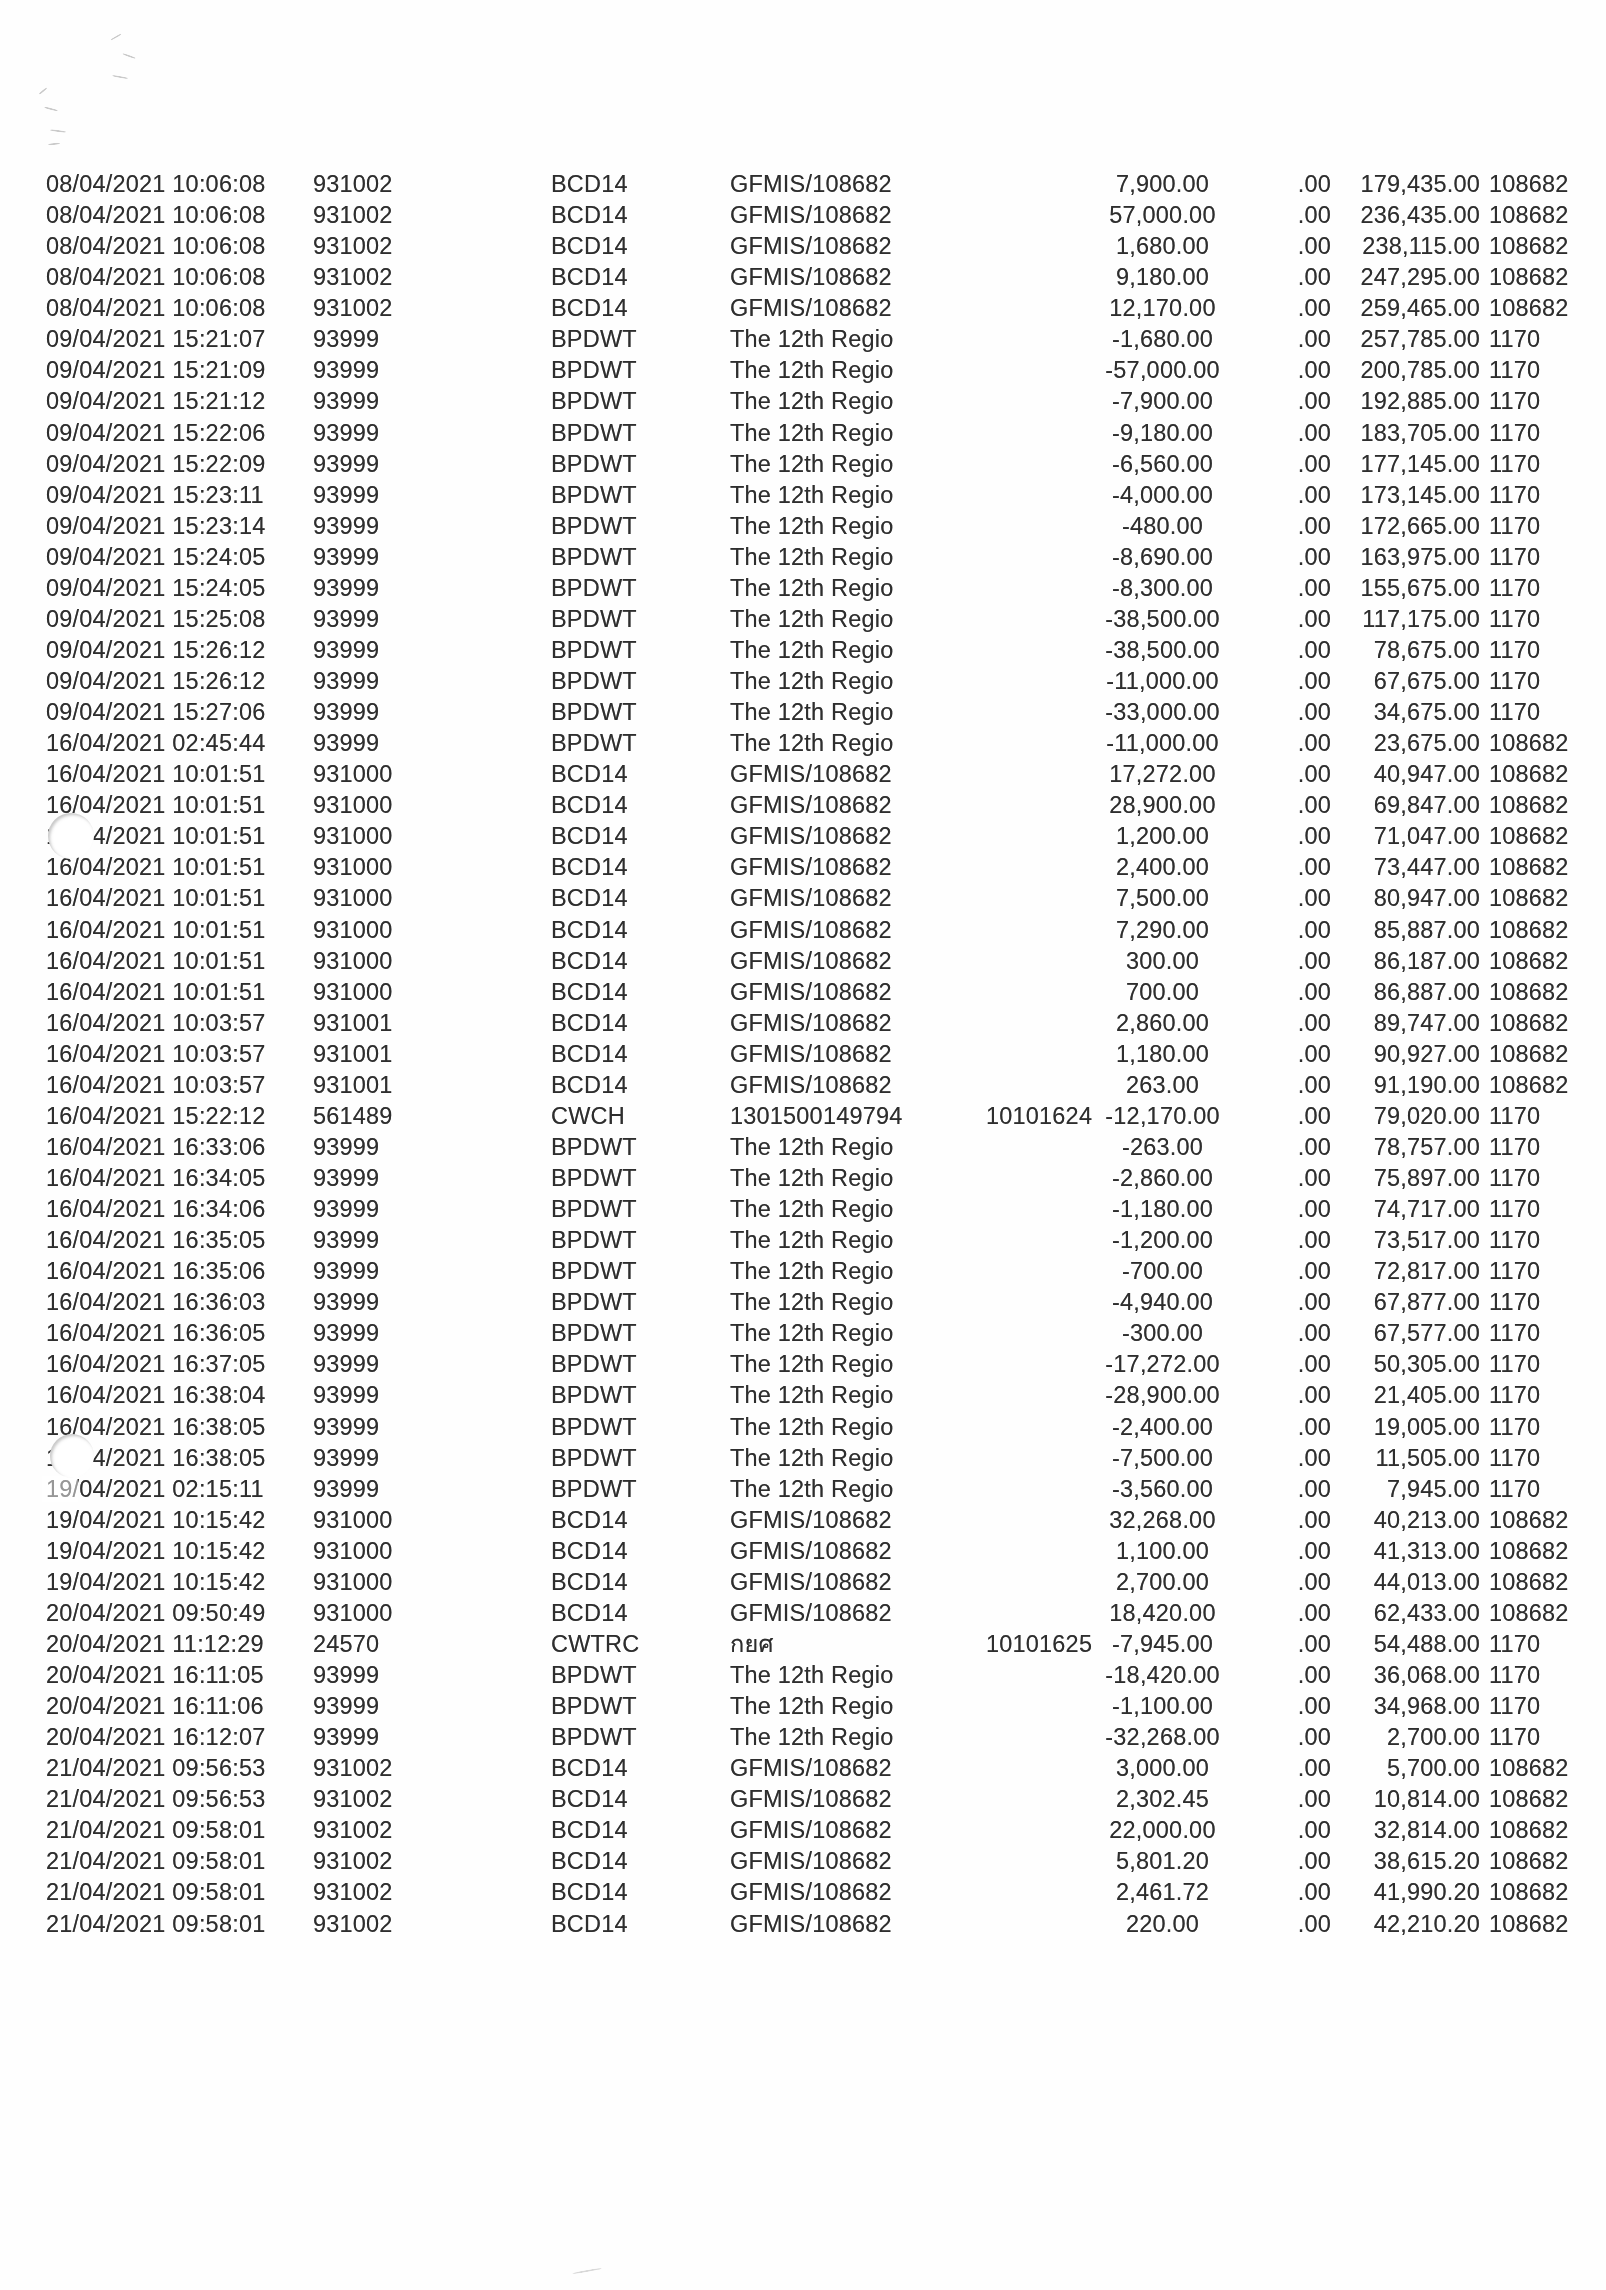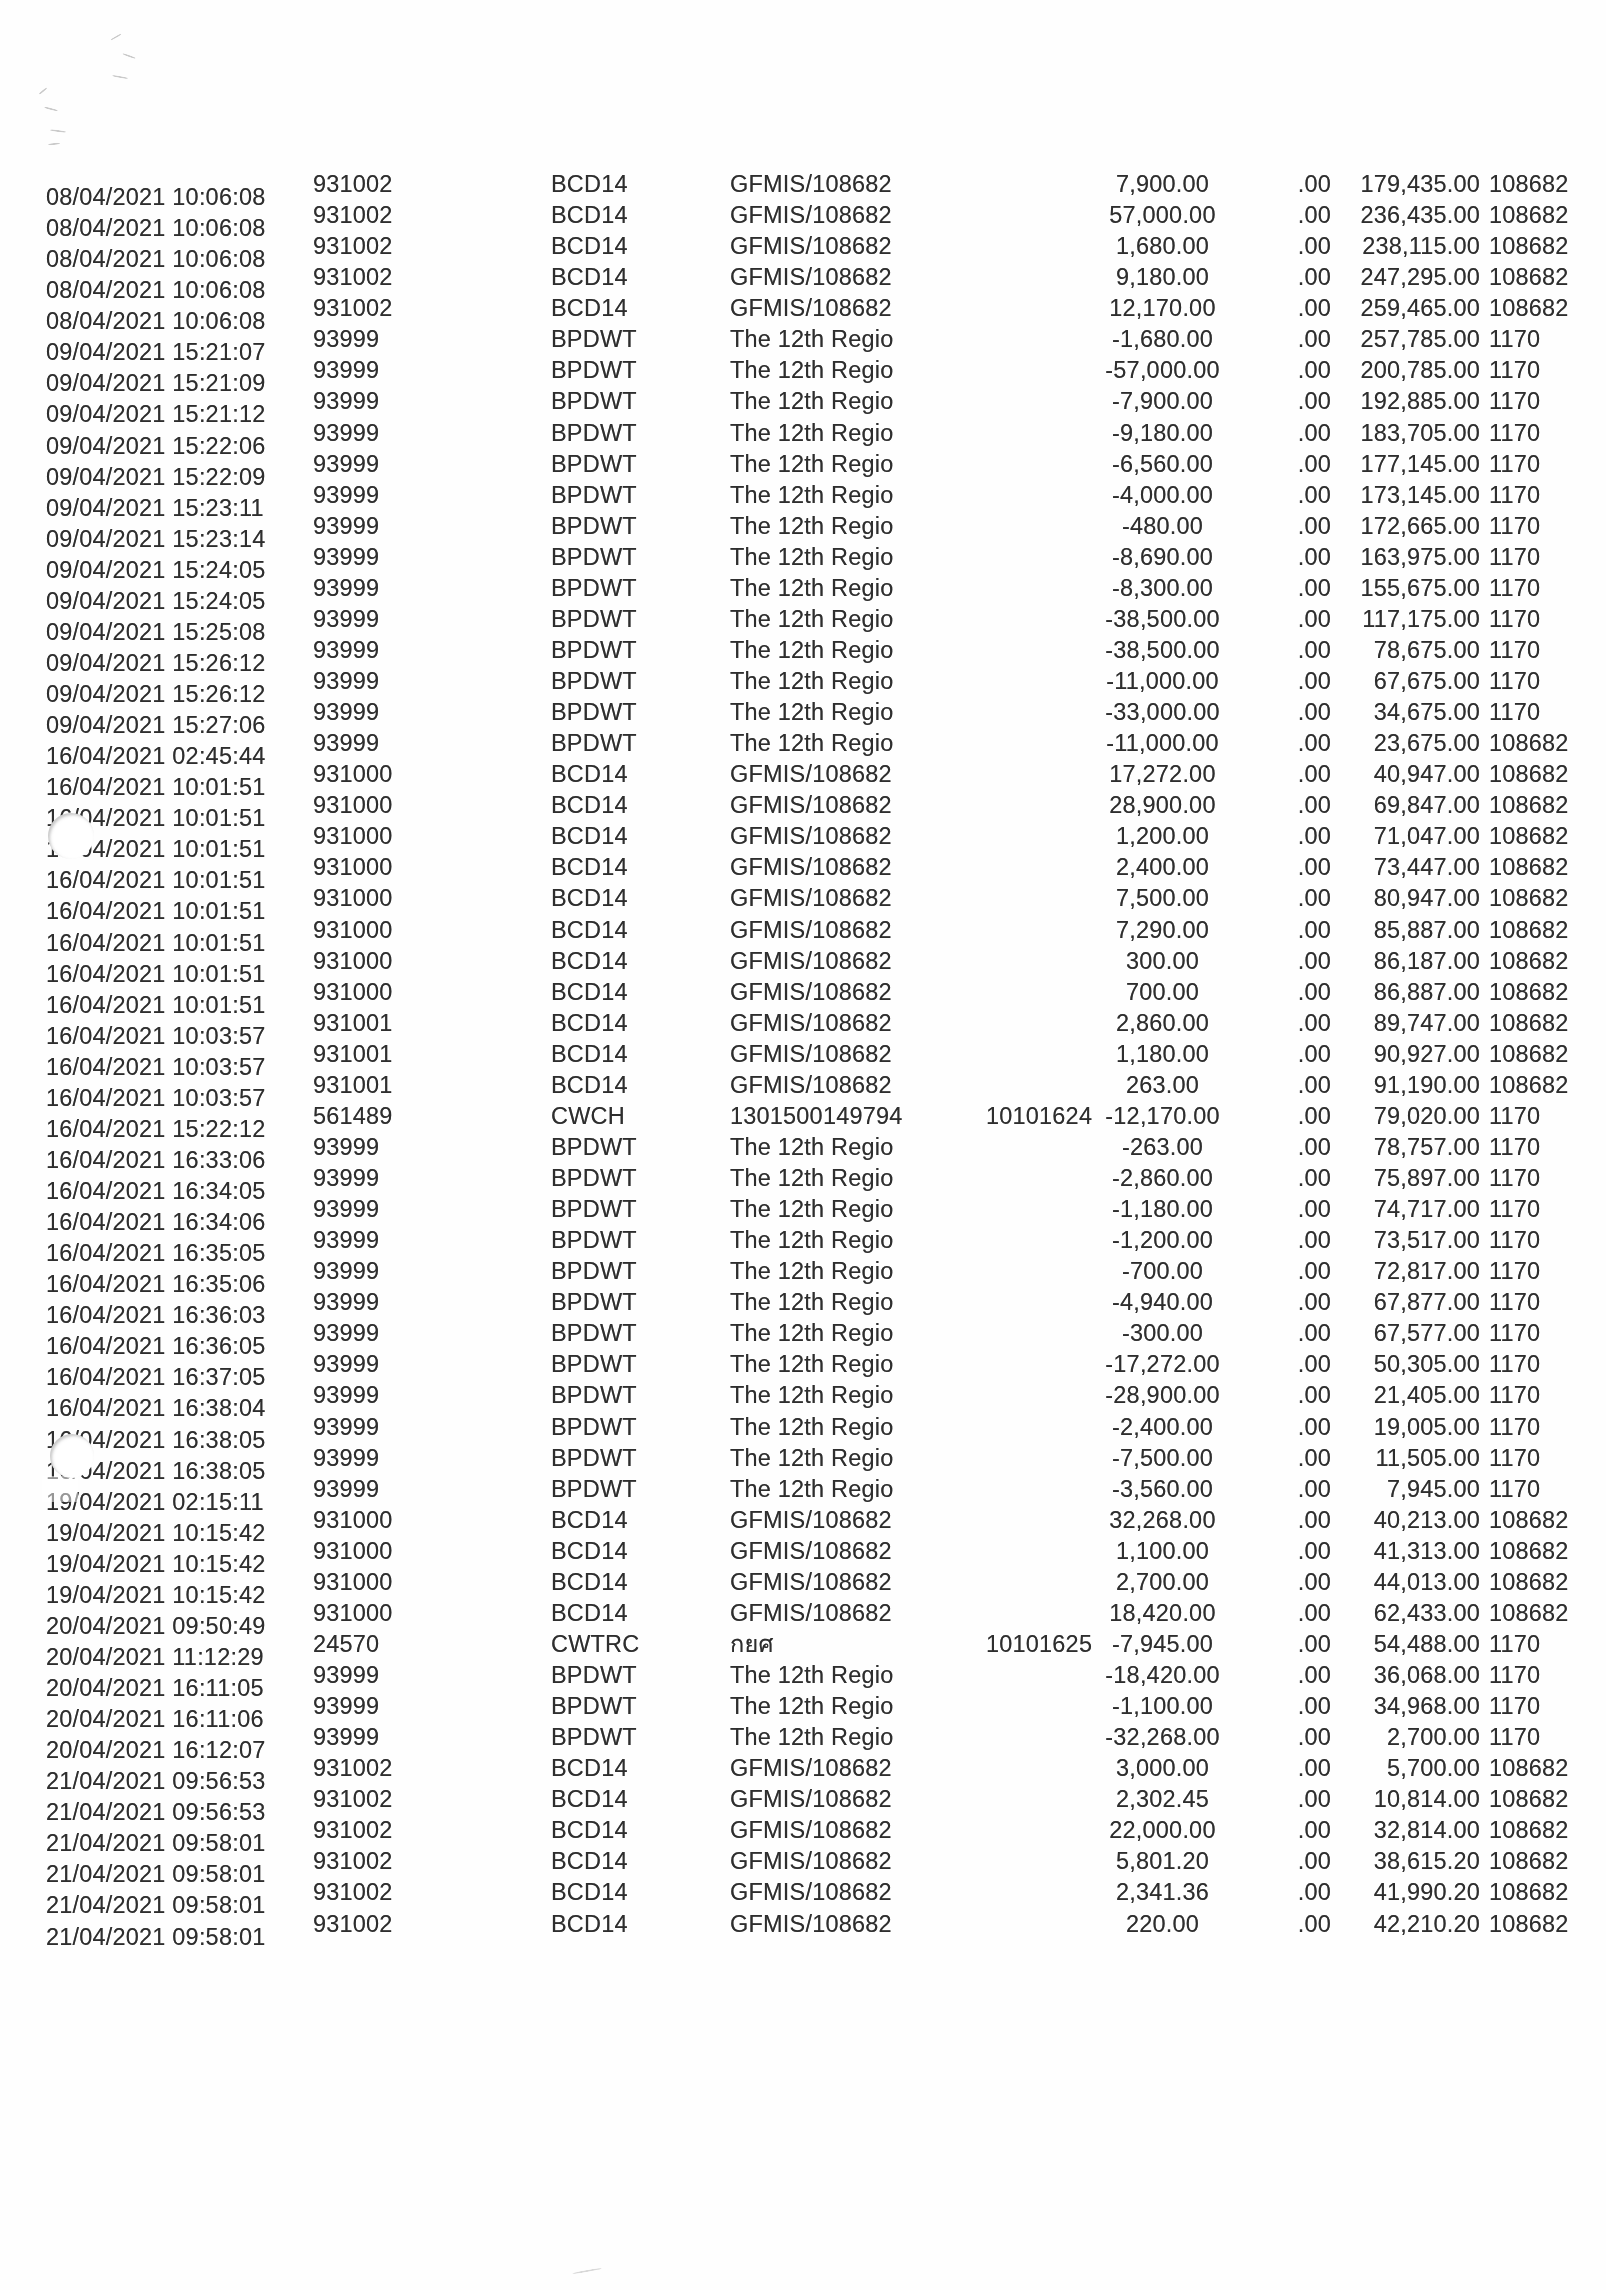--- a/index.html
+++ b/index.html
@@ -8,21 +8,21 @@
     font-family:"Liberation Sans", sans-serif;overflow:hidden;
   }
   .paper{position:absolute;inset:0;background:#fefefe;}
   #rows{position:absolute;top:169px;left:0;width:1606px;}
   .row{position:relative;height:31.07px;}
   .c{
     position:absolute;top:0;font-size:23.5px;line-height:31.07px;
     color:#2e2e2e;letter-spacing:0.2px;white-space:pre;
     text-shadow:0 0 0.6px rgba(55,55,55,0.55);
   }
-  .c.date{left:46px;margin-top:13px;}
+  .c.date{left:46px;}
   .c.code{left:303px;margin-left:10px;}
   .c.type{left:551px;}
   .c.desc{left:730px;}
   .c.ref{left:986px;}
   .c.amt{left:1050px;width:225px;text-align:center;}
   .c.zero{left:1283px;width:48px;text-align:right;}
   .c.bal{left:1336px;width:144px;text-align:right;}
   .c.br{left:1489px;}
 
   
@@ -709,21 +709,21 @@
       <span class="c bal">38,615.20</span>
       <span class="c br">108682</span>
     </div>
 
     <div class="row">
       <span class="c date">21/04/2021 09:58:01</span>
       <span class="c code">931002</span>
       <span class="c type">BCD14</span>
       <span class="c desc">GFMIS/108682</span>
       <span class="c ref"></span>
-      <span class="c amt">2,341.36</span>
+      <span class="c amt">2,461.72</span>
       <span class="c zero">.00</span>
       <span class="c bal">41,990.20</span>
       <span class="c br">108682</span>
     </div>
 
     <div class="row">
       <span class="c date">21/04/2021 09:58:01</span>
       <span class="c code">931002</span>
       <span class="c type">BCD14</span>
       <span class="c desc">GFMIS/108682</span>

